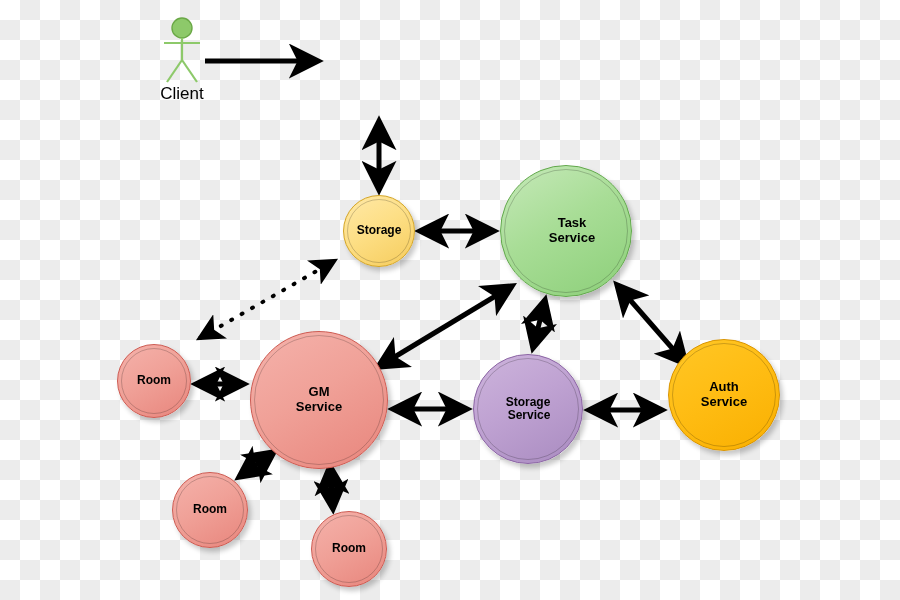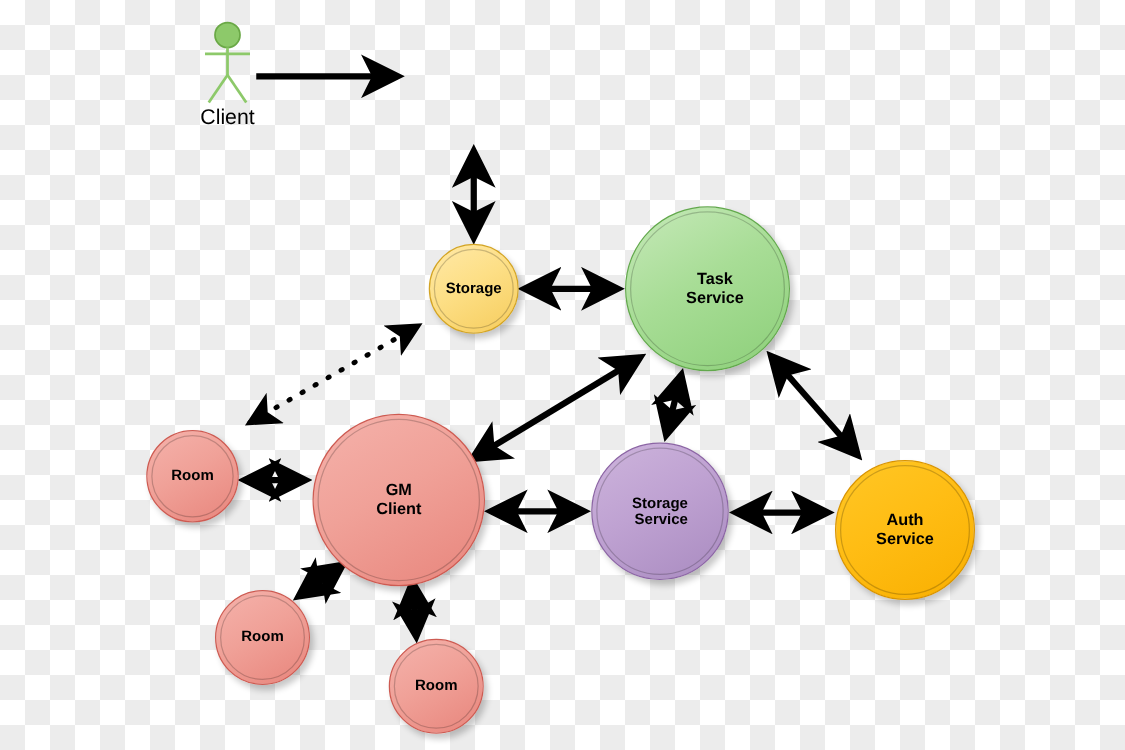--- a/index.html
+++ b/index.html
@@ -156,30 +156,30 @@
 
   <div class="node n-green" style="left:500px; top:165px; width:132px; height:132px; font-size:13px;">
     <span class="inner-ring"></span>
     <span class="node-label">Task
 Service</span>
   </div>
 
   <div class="node n-red" style="left:250px; top:331px; width:138px; height:138px; font-size:13px;">
     <span class="inner-ring"></span>
     <span class="node-label">GM
-Client</span>
+Service</span>
   </div>
 
   <div class="node n-purple" style="left:473px; top:354px; width:110px; height:110px; font-size:12px;text-align:right;">
     <span class="inner-ring"></span>
     <span class="node-label">Storage
 Service</span>
   </div>
 
-  <div class="node n-orange" style="left:668px; top:368px; width:112px; height:112px; font-size:13px;">
+  <div class="node n-orange" style="left:668px; top:339px; width:112px; height:112px; font-size:13px;">
     <span class="inner-ring"></span>
     <span class="node-label">Auth
 Service</span>
   </div>
 
   <div class="node n-red" style="left:117px; top:344px; width:74px; height:74px; font-size:12px;">
     <span class="inner-ring"></span>
     <span class="node-label">Room</span>
   </div>
 

